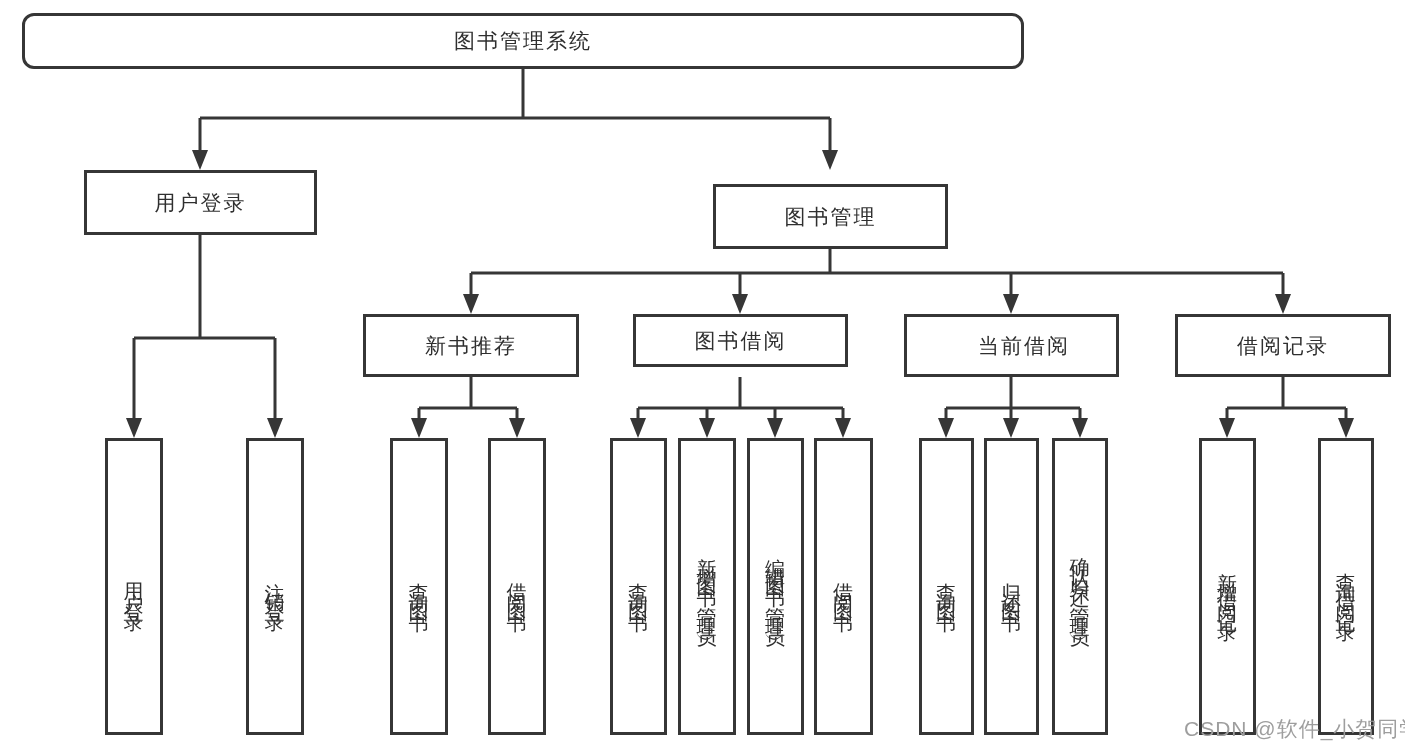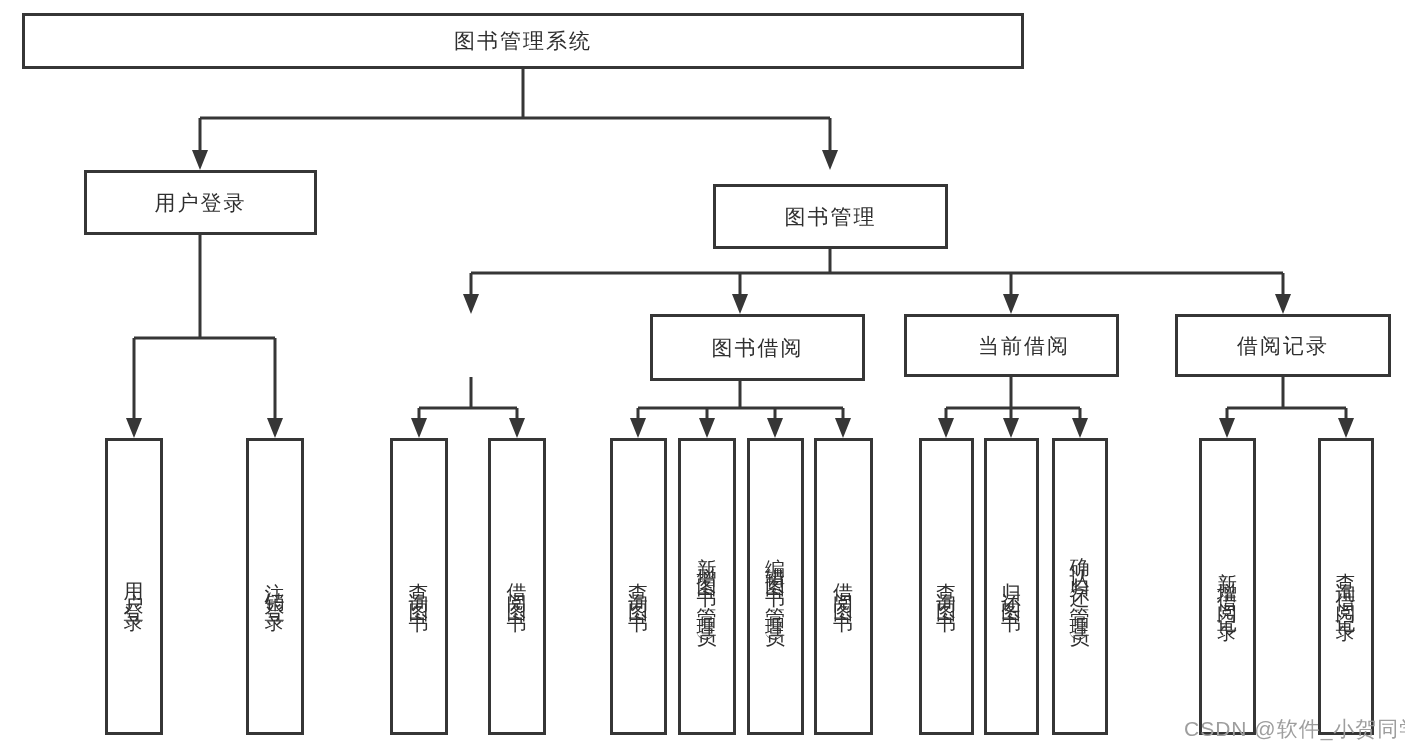--- a/index.html
+++ b/index.html
@@ -93,26 +93,27 @@
       <polygon points="767,418 783,418 775,438"></polygon>
       <polygon points="835,418 851,418 843,438"></polygon>
       <polygon points="938,418 954,418 946,438"></polygon>
       <polygon points="1003,418 1019,418 1011,438"></polygon>
       <polygon points="1072,418 1088,418 1080,438"></polygon>
       <polygon points="1219,418 1235,418 1227,438"></polygon>
       <polygon points="1338,418 1354,418 1346,438"></polygon>
     </g>
   </svg>
 
-  <div class="hbox" style="left:22px; top:13px; width:1002px; height:56px;">图书管理系统</div>
+  <div class="hbox" style="left:22px; top:13px; width:1002px; height:56px;border-radius:12px;">图书管理系统</div>
 
   <div class="hbox" style="left:84px; top:170px; width:233px; height:65px;">用户登录</div>
   <div class="hbox" style="left:713px; top:184px; width:235px; height:65px;">图书管理</div>
 
-  <div class="hbox" style="left:650px; top:314px; width:215px; height:67px;">图书借阅</div>
+  <div class="hbox" style="left:363px; top:314px; width:216px; height:63px;">新书推荐</div>
+  <div class="hbox" style="left:633px; top:314px; width:215px; height:53px;">图书借阅</div>
   <div class="hbox" style="left:904px; top:314px; width:215px; height:63px;padding-left:25px;">当前借阅</div>
   <div class="hbox" style="left:1175px; top:314px; width:216px; height:63px;">借阅记录</div>
 
   <div class="vbox" style="left:105px; top:438px; width:58px; height:297px;">用户登录</div>
   <div class="vbox" style="left:246px; top:438px; width:58px; height:297px;">注销登录</div>
 
   <div class="vbox" style="left:390px; top:438px; width:58px; height:297px;">查询图书</div>
   <div class="vbox" style="left:488px; top:438px; width:58px; height:297px;">借阅图书</div>
 
   <div class="vbox" style="left:610px; top:438px; width:57px; height:297px;">查询图书</div>

